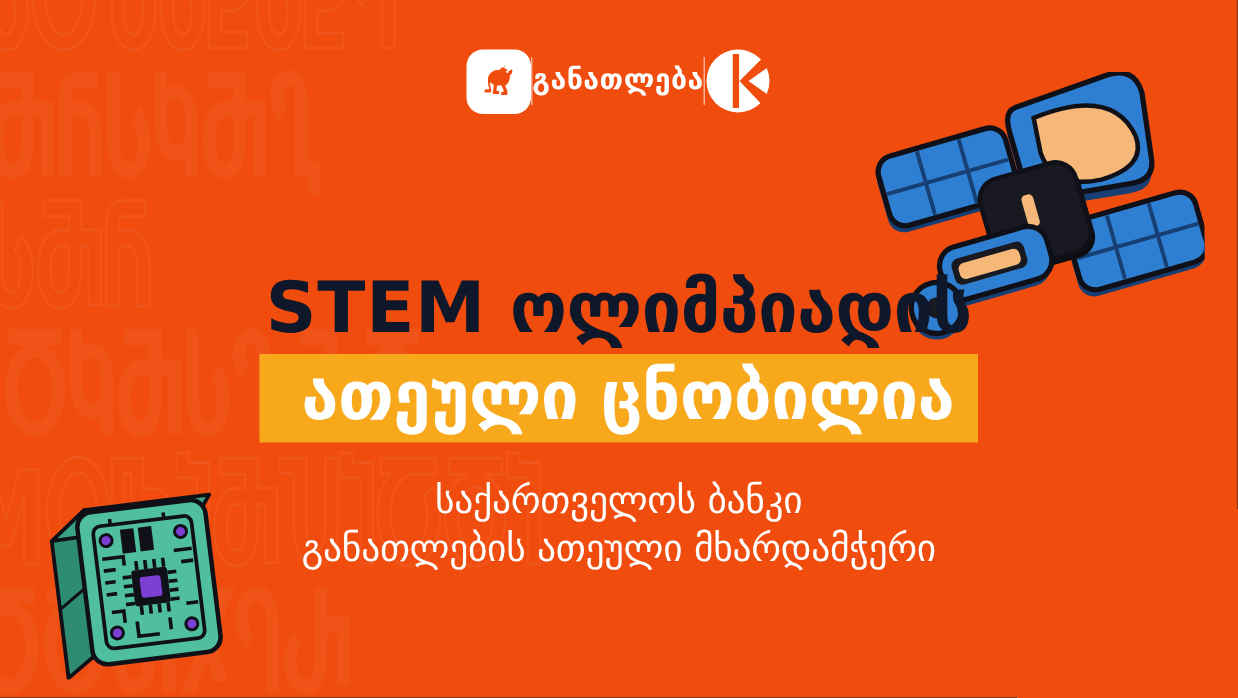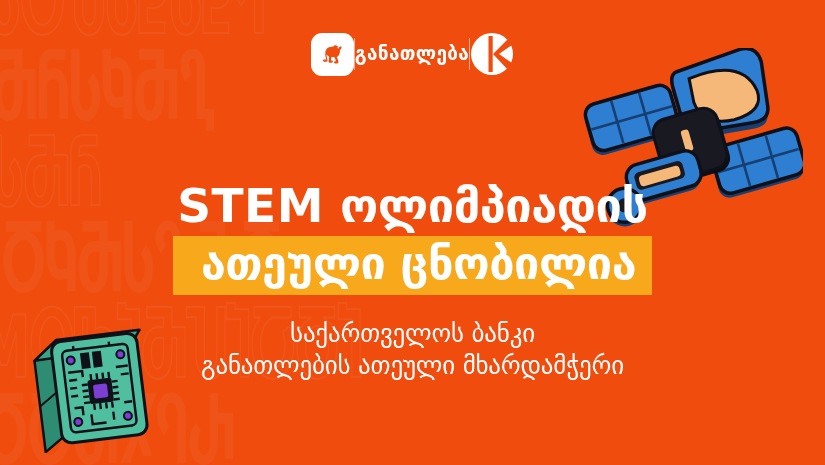--- a/index.html
+++ b/index.html
@@ -91,21 +91,21 @@
   
   .headline {
     position: absolute;
     top: 182px;
     left: 0;
     right: 0;
     z-index: 6;
     text-align: center;
   }
   .title-line1 {
-    color: #ffffff;
+    color: #0f172a;
     font-size: 47px;
     font-weight: 800;
     line-height: 1.02;
     letter-spacing: -0.5px;
     white-space: nowrap;
   }
   .title-line1 .latin { letter-spacing: 0.5px; }
   .hl-wrap {
     margin-top: 6px;
     display: flex;

